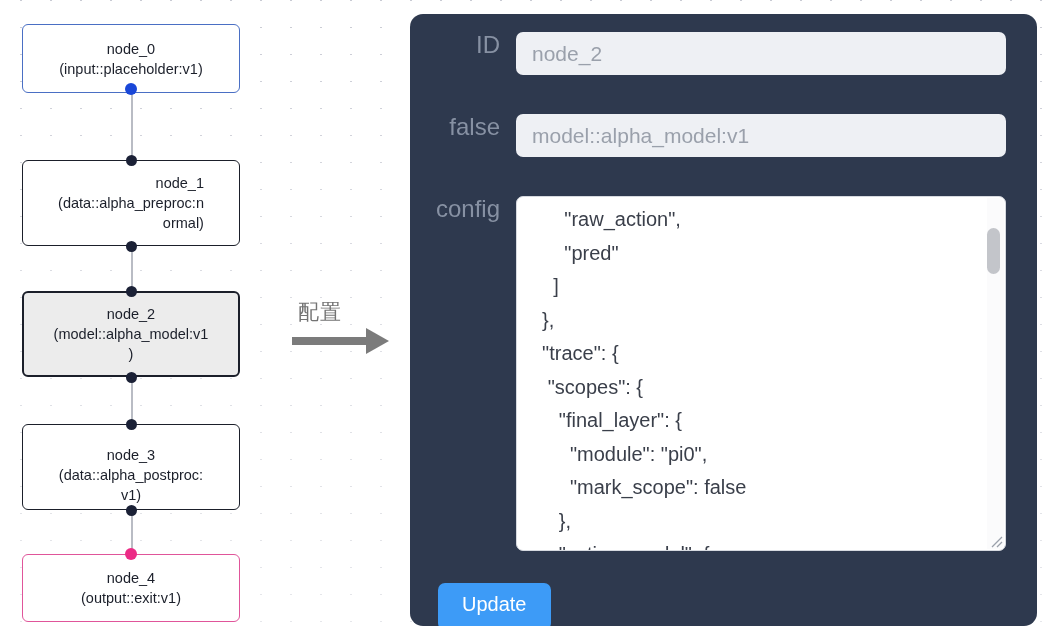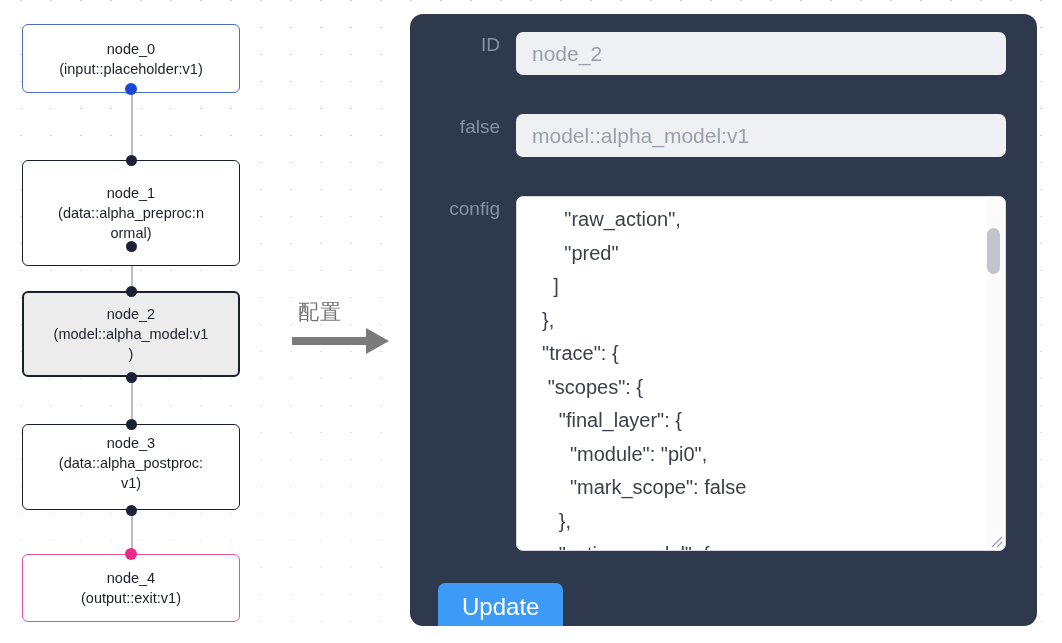--- a/index.html
+++ b/index.html
@@ -31,21 +31,21 @@
   .node{
     position:absolute;left:22px;width:218px;
     box-sizing:border-box;
     background:#ffffff;
     border:1px solid #1b1f2a;
     border-radius:6px;
     display:flex;align-items:center;justify-content:center;
     text-align:center;
     color:#1b1f2a;
     font-size:14.5px;line-height:20px;
-    padding:16px 10px;
+    padding:4px 10px;
   }
   .node .nlabel{white-space:pre-line;}
   .node.input{border:1.4px solid #4a6fc4;border-radius:6px;}
   .node.selected{background:#ececec;border:2px solid #1b1f2a;}
   .node.output{border:1.6px solid #e0559a;}
   .handle{
     position:absolute;left:131px;width:11px;height:11px;margin-left:-5.5px;
     border-radius:50%;background:#1b2136;
   }
   .handle.blue{background:#1a47d8;width:12px;height:12px;margin-left:-6px;}
@@ -62,21 +62,21 @@
     border-top:13px solid transparent;border-bottom:13px solid transparent;
     border-left:23px solid #7b7b7b;
   }
   
   #panel{
     position:absolute;left:410px;top:14px;width:627px;height:612px;
     background:#2e394e;border-radius:13px;overflow:hidden;
   }
   .row{position:absolute;display:flex;align-items:flex-start;}
   .flabel{
-    width:88px;text-align:right;color:#8791a3;font-size:19px;line-height:26px;
+    width:88px;text-align:right;color:#8791a3;font-size:24px;line-height:26px;
     padding-right:16px;box-sizing:border-box;user-select:none;
   }
   .field{
     background:#eef0f4;border:none;border-radius:7px;
     color:#9aa0ab;font-size:21px;line-height:26px;
     padding:9px 16px;box-sizing:border-box;
     display:flex;align-items:center;
   }
   #row-id{left:18px;top:18px;}
   #row-id .field{width:490px;height:43px;}
@@ -101,21 +101,21 @@
     position:absolute;right:4px;top:30px;width:13px;height:46px;
     background:#c3c5ca;border-radius:7px;
   }
   .ta-resize{
     position:absolute;right:3px;bottom:3px;width:14px;height:14px;
     color:#9aa0ab;
   }
   #update-btn{
     position:absolute;left:28px;top:569px;
     background:#3d9bf7;color:#ffffff;border:none;border-radius:7px;
-    font-size:24px;font-family:"Liberation Sans","DejaVu Sans",sans-serif;
+    font-size:20px;font-family:"Liberation Sans","DejaVu Sans",sans-serif;
     padding:10px 24px 14px 24px;
     cursor:pointer;
   }
 </style>
 </head>
 <body>
 
 <div id="canvas"></div>
 
 <div class="graph">
@@ -124,21 +124,21 @@
   <div class="edge" style="top:246px;height:50px;"></div>
   <div class="edge" style="top:377px;height:44px;"></div>
   <div class="edge" style="top:510px;height:40px;"></div>
 
   <div class="node input" style="top:24px;height:69px;">
     <span class="nlabel">node_0
 (input::placeholder:v1)</span>
   </div>
   <div class="handle blue" style="top:83px;"></div>
 
-  <div class="node" style="top:160px;height:106px;">
+  <div class="node" style="top:160px;height:86px;text-align:right;">
     <span class="nlabel">node_1
 (data::alpha_preproc:n
 ormal)</span>
   </div>
   <div class="handle" style="top:155px;"></div>
   <div class="handle" style="top:241px;"></div>
 
   <div class="node selected" style="top:291px;height:86px;">
     <span class="nlabel">node_2
 (model::alpha_model:v1

